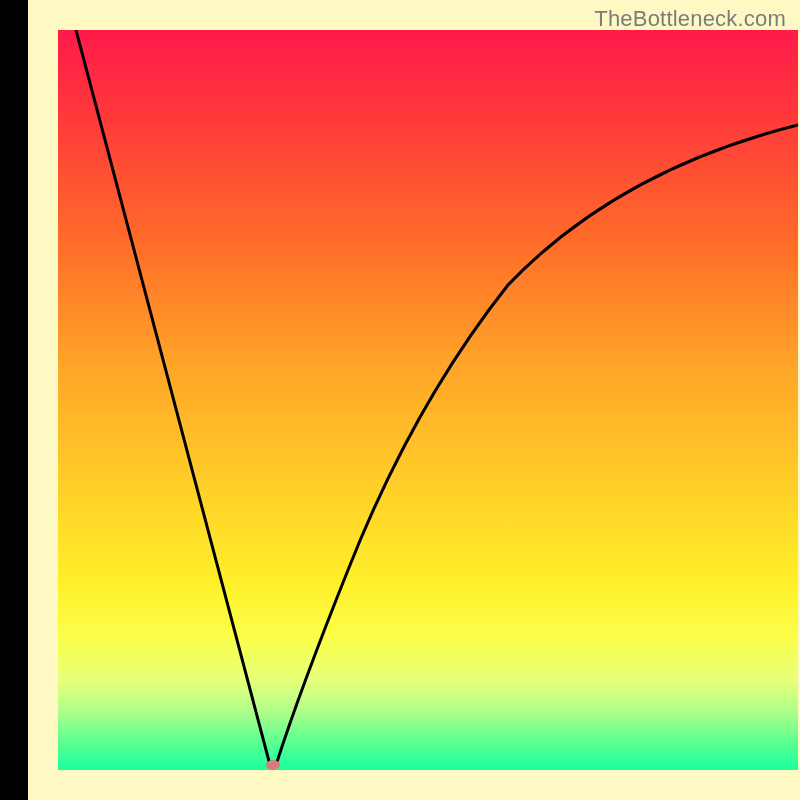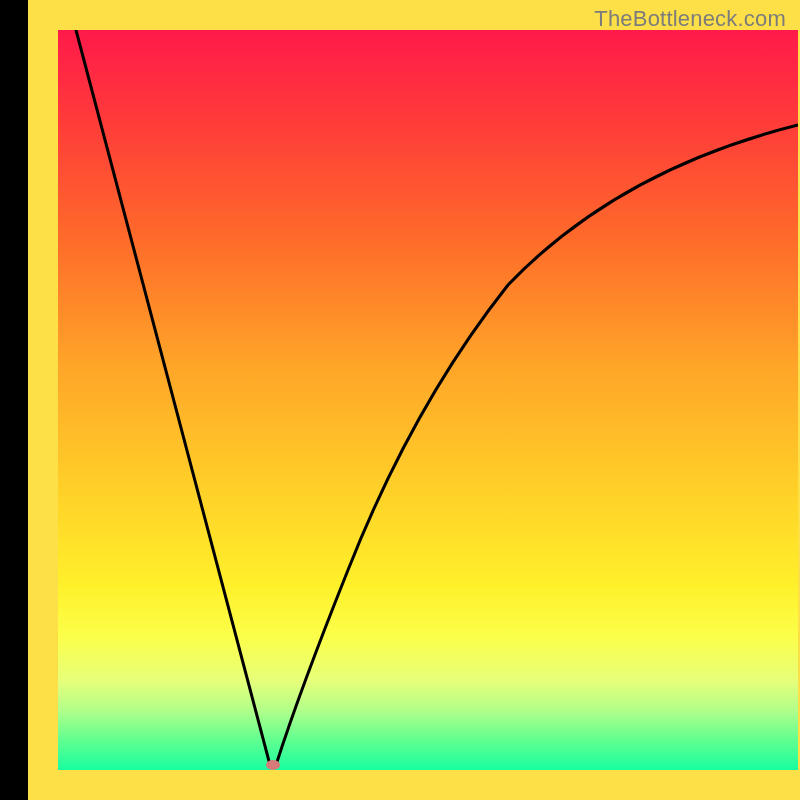--- a/index.html
+++ b/index.html
@@ -7,21 +7,21 @@
     padding: 0;
     width: 800px;
     height: 800px;
     background: #000;
     position: relative;
     font-family: Arial, Helvetica, sans-serif;
   }
   .frame {
     position: absolute;
     inset: 0;
-    background: #fde047;
+    background: #fef9c3;
     margin-left: 28px;
   }
   .plot-area {
     position: absolute;
     left: 30px;
     top: 30px;
     width: 740px;
     height: 740px;
     background: linear-gradient(to bottom,
       #ff1a4a 0%,

